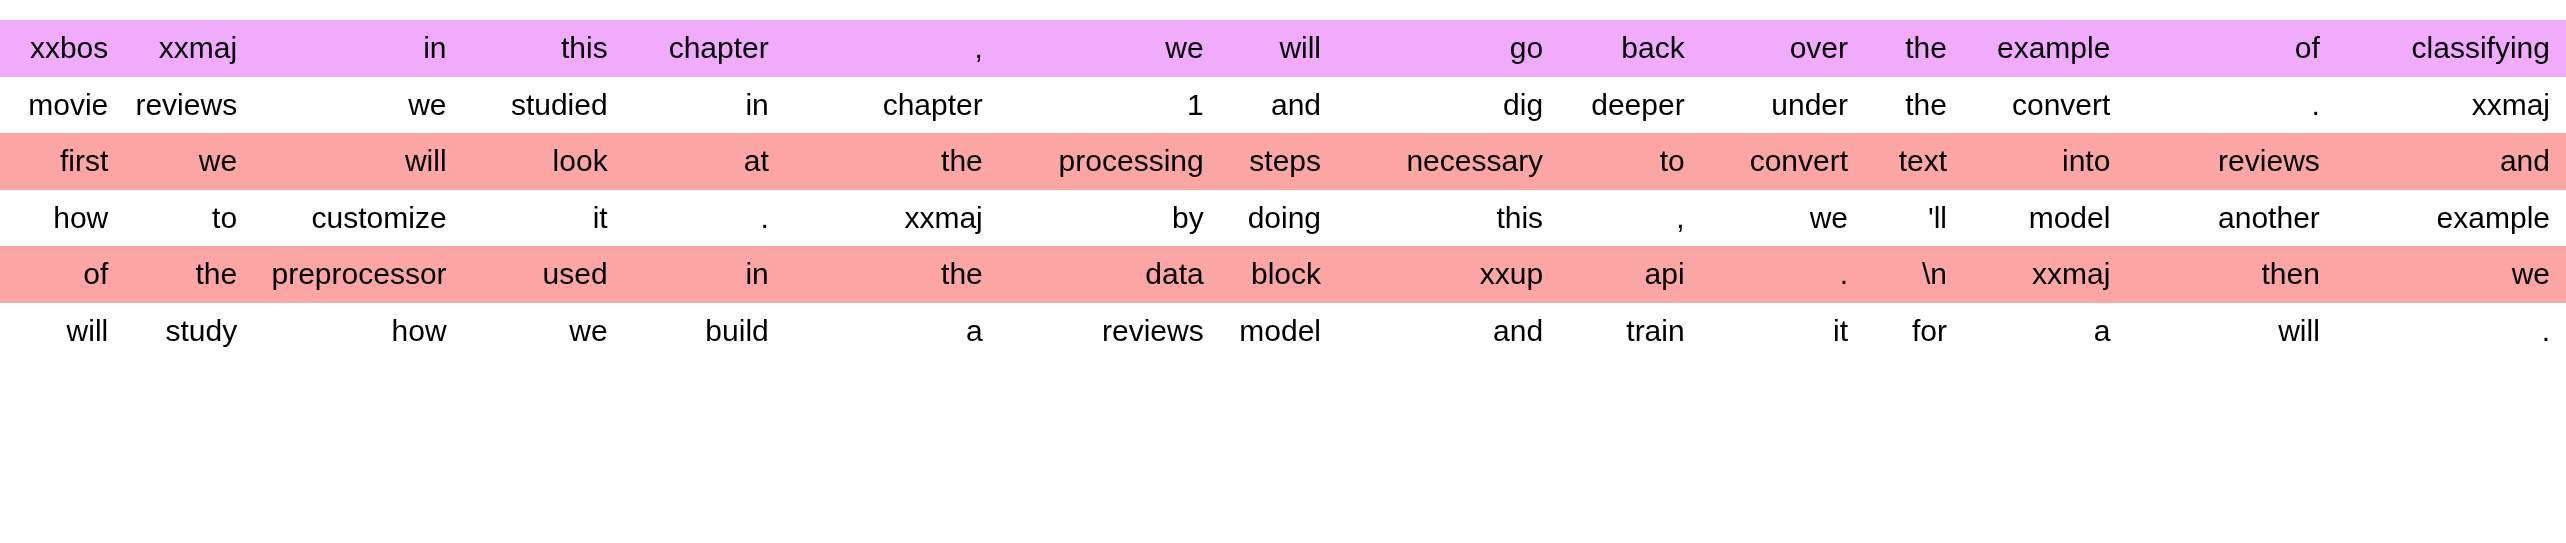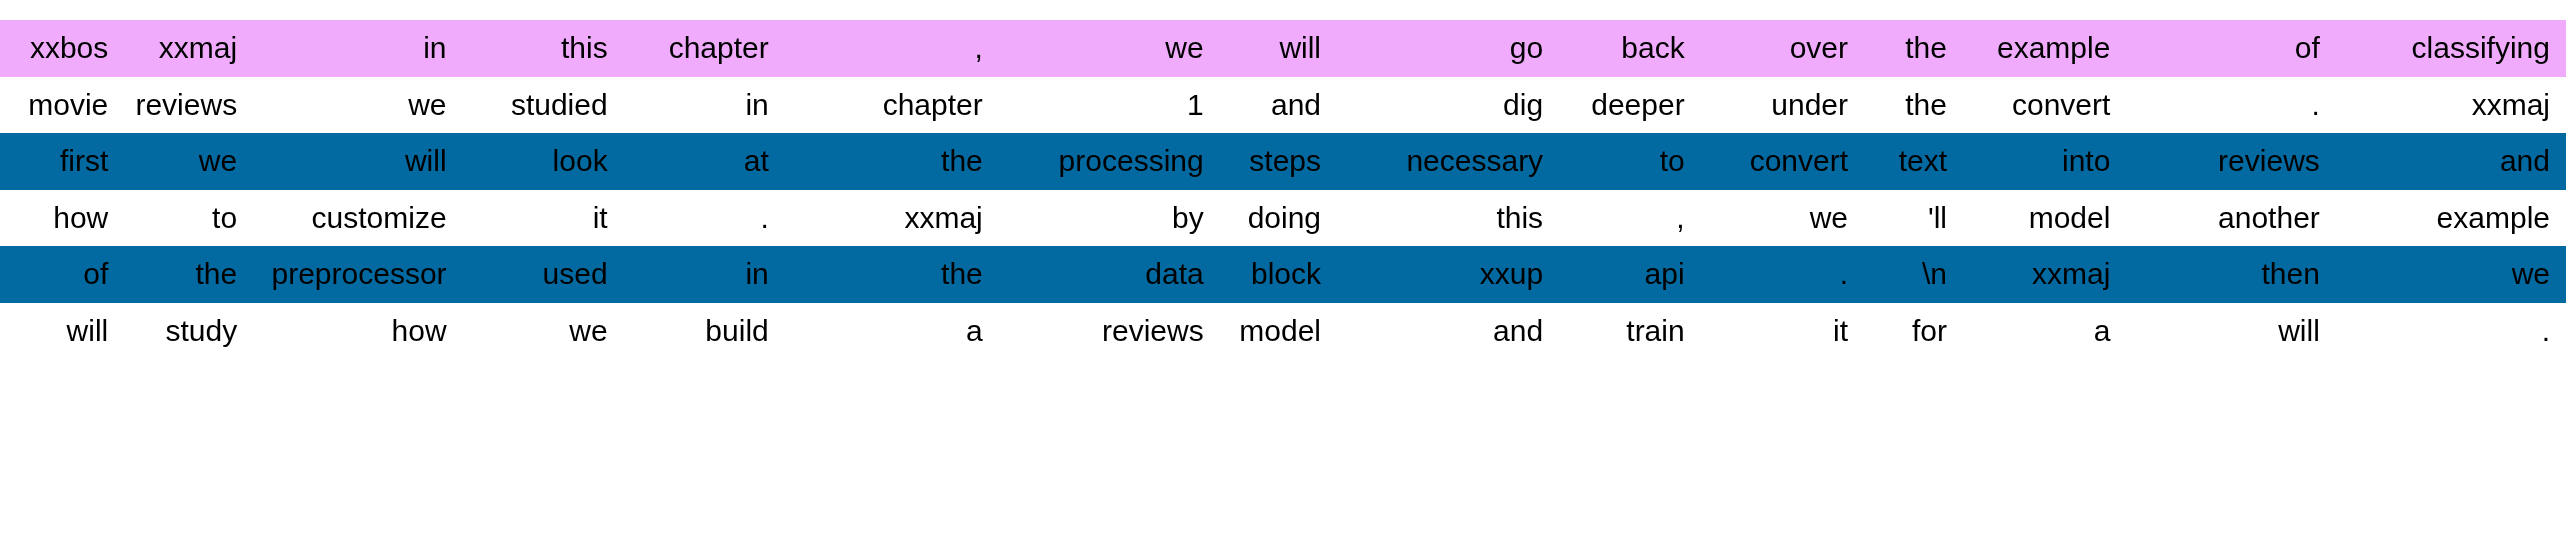--- a/index.html
+++ b/index.html
@@ -34,21 +34,21 @@
     font-size: 30px;
     line-height: 1.15;
     color: #000000;
     padding: 11px 16px 11px 10px;
     height: 26px;
     white-space: nowrap;
     overflow: hidden;
     border: none;
   }
   tr.row-white  { background: #ffffff; }
-  tr.row-alt    { background: #0369a1; }
+  tr.row-alt    { background: #fca5a5; }
   tr.row-hover  { background: #f0abfc; }
 
   
   col.c0  { width: 108px; }
   col.c1  { width: 112px; }
   col.c2  { width: 182px; }
   col.c3  { width: 140px; }
   col.c4  { width: 140px; }
   col.c5  { width: 186px; }
   col.c6  { width: 192px; }

